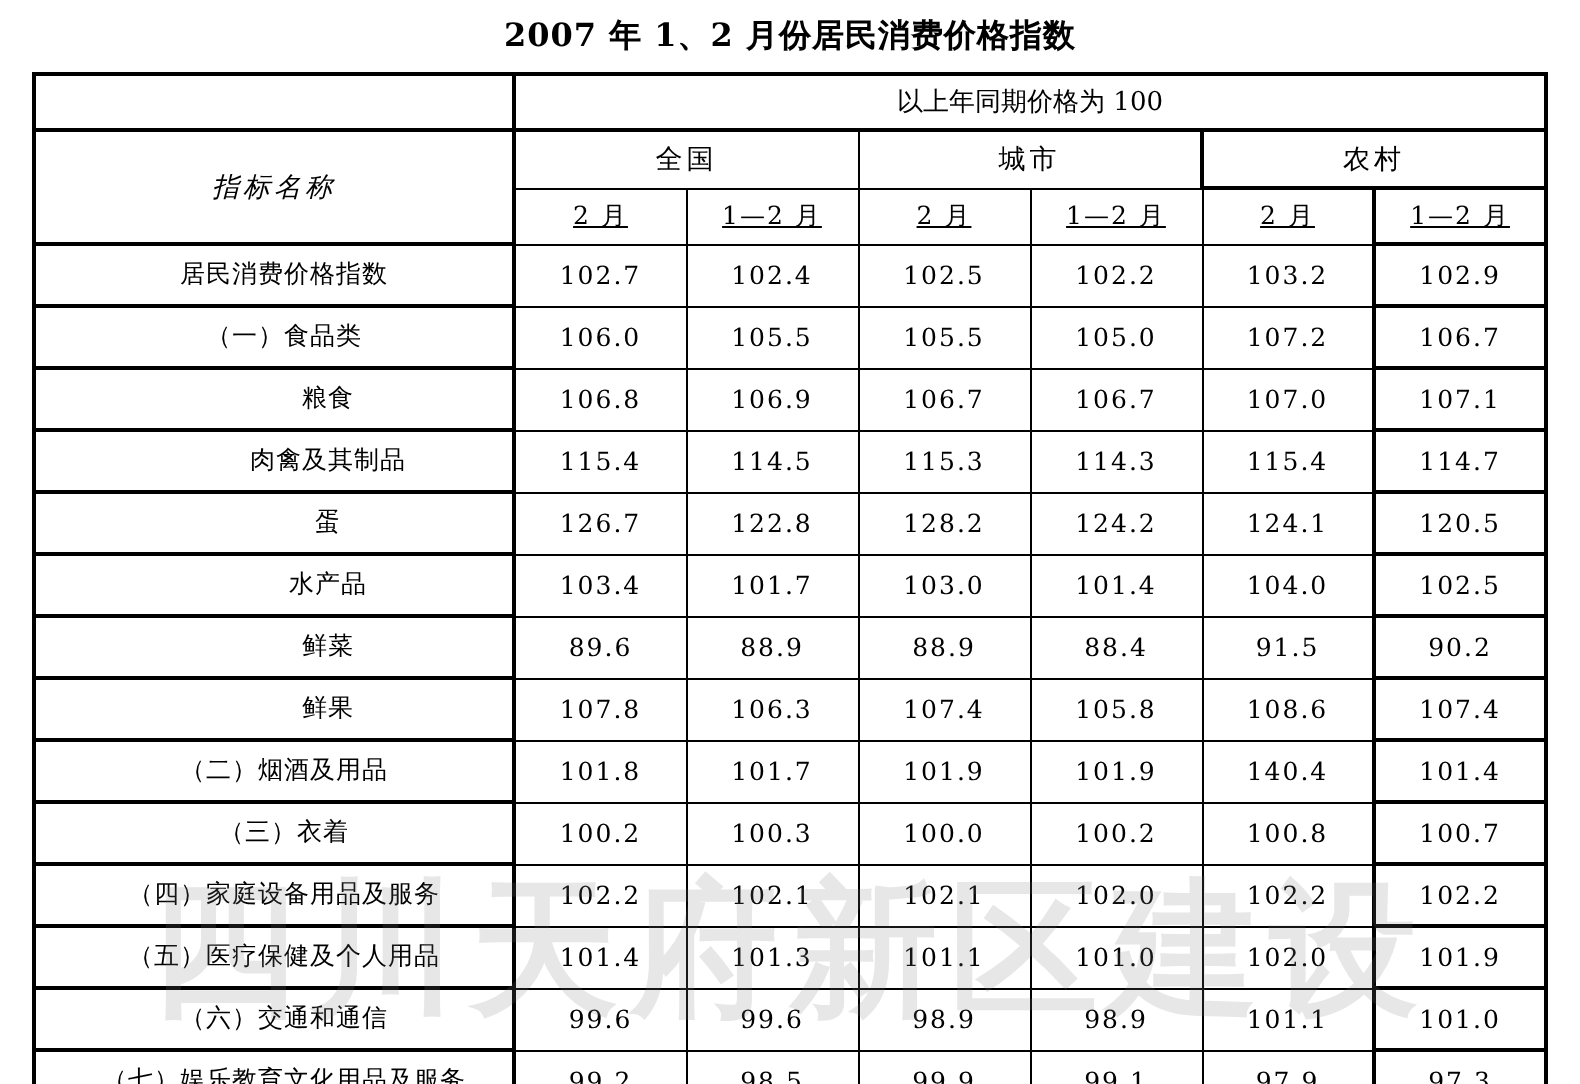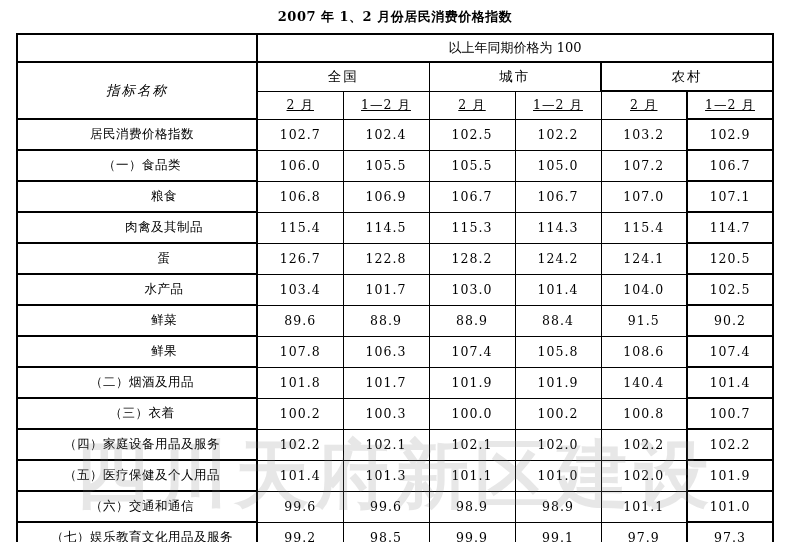--- a/index.html
+++ b/index.html
@@ -17,21 +17,21 @@
   }
   .page {
     position: relative;
     width: 790px;
     height: 542px;
     box-sizing: border-box;
     padding: 6px 16px 0 16px;
   }
   .doc-title {
     text-align: center;
-    font-size: 13px;
+    font-size: 16px;
     font-weight: bold;
     letter-spacing: 0.5px;
     margin: 2px 0 7px 0;
     font-family: "DejaVu Serif", "Liberation Serif", serif;
   }
   table.cpi {
     border-collapse: collapse;
     width: 758px;
     table-layout: fixed;
     background: transparent;

